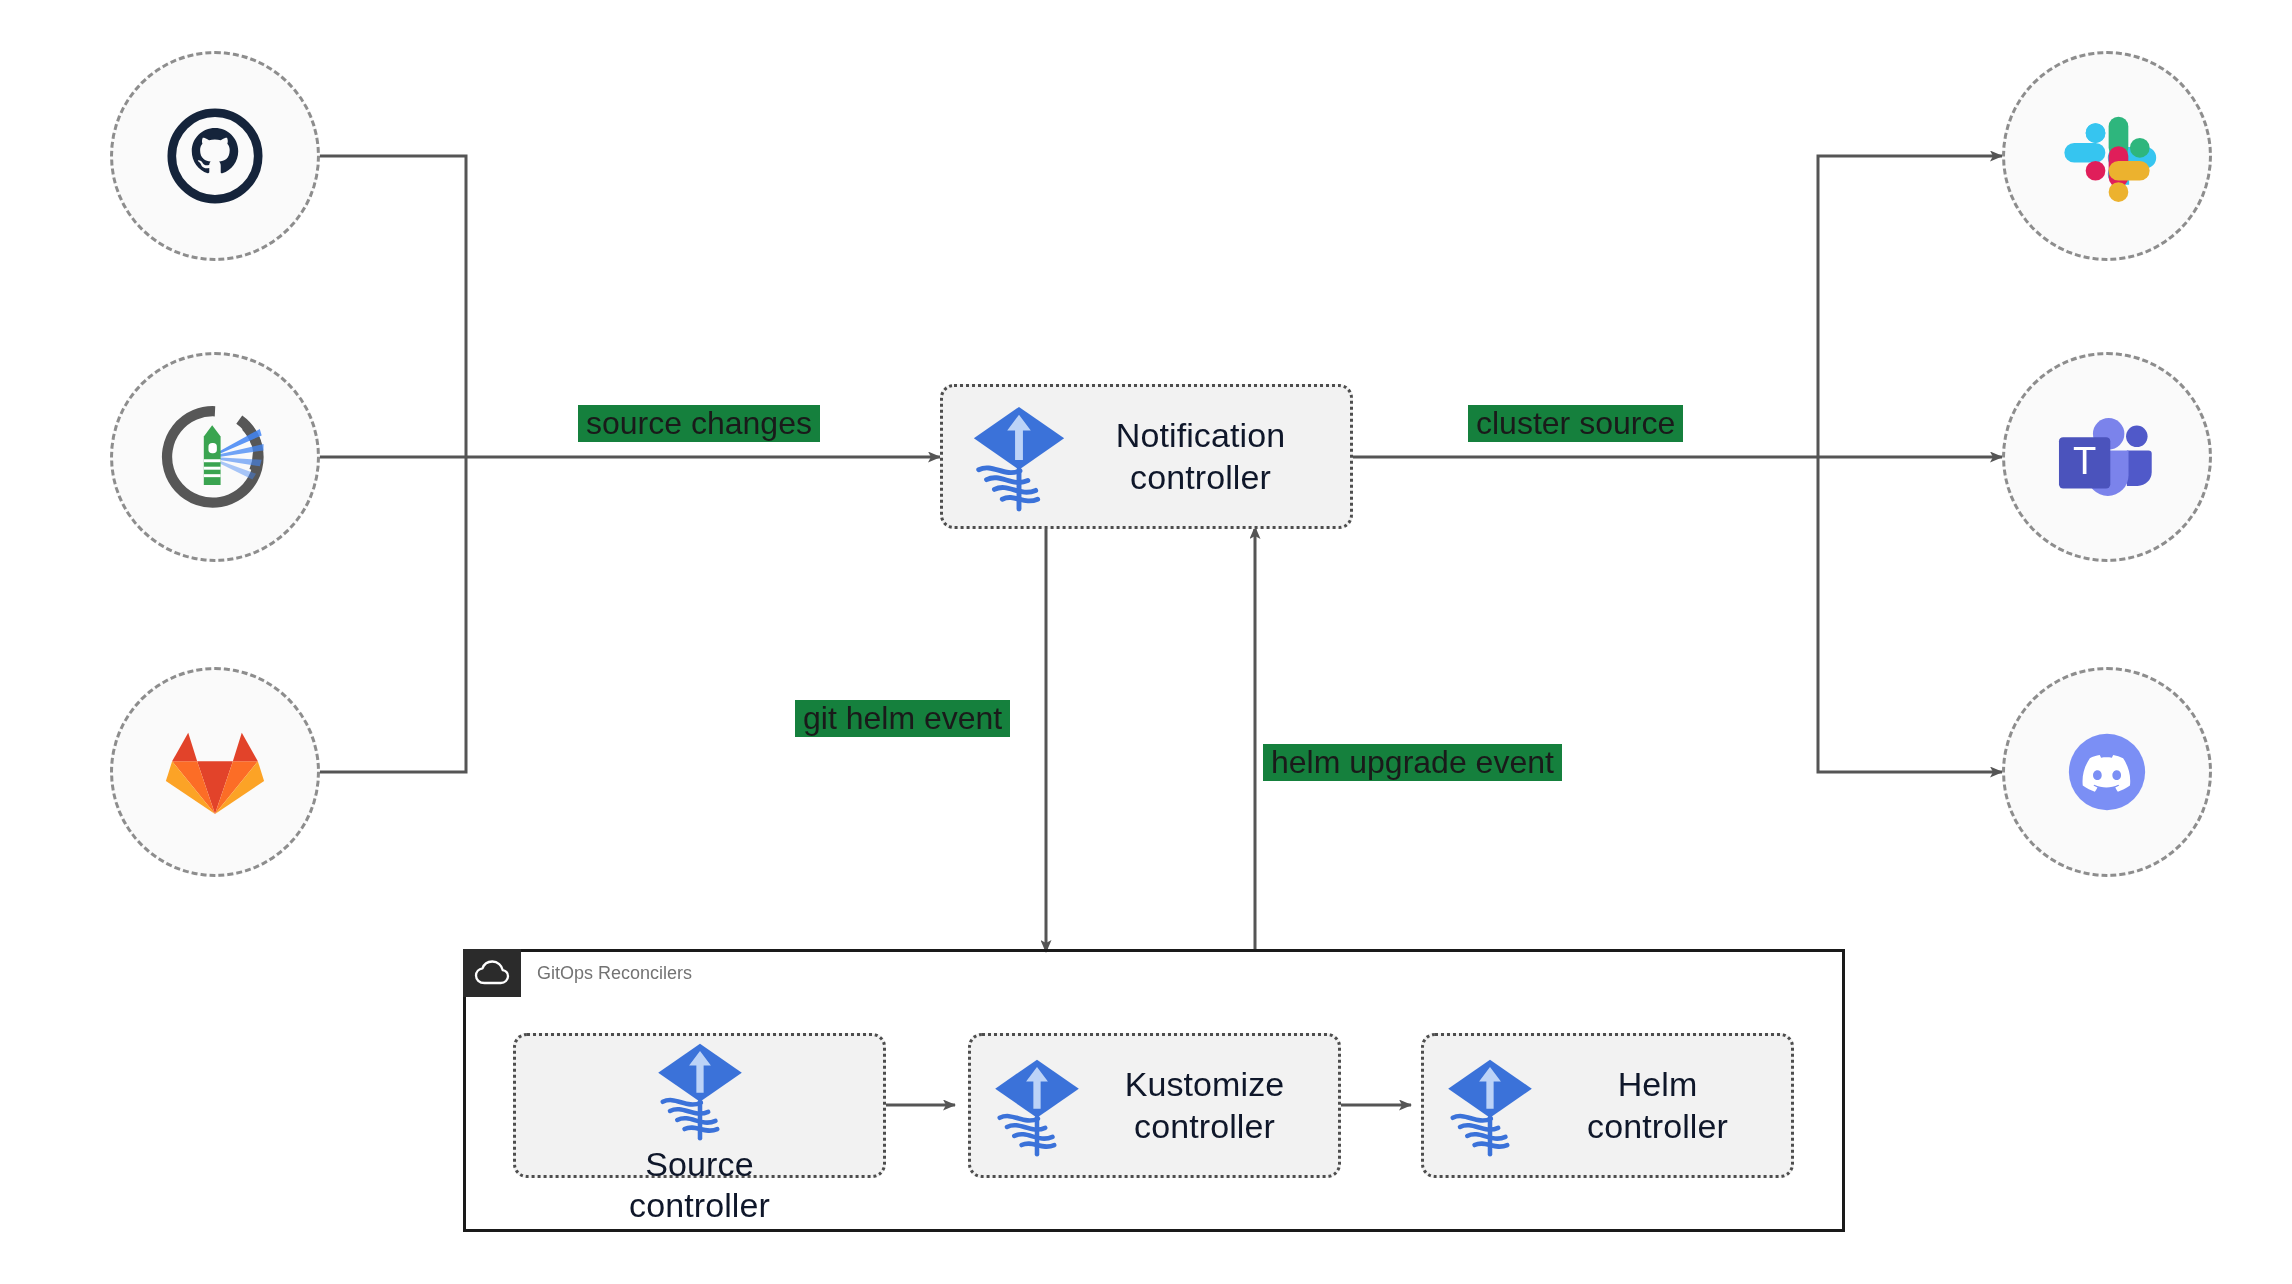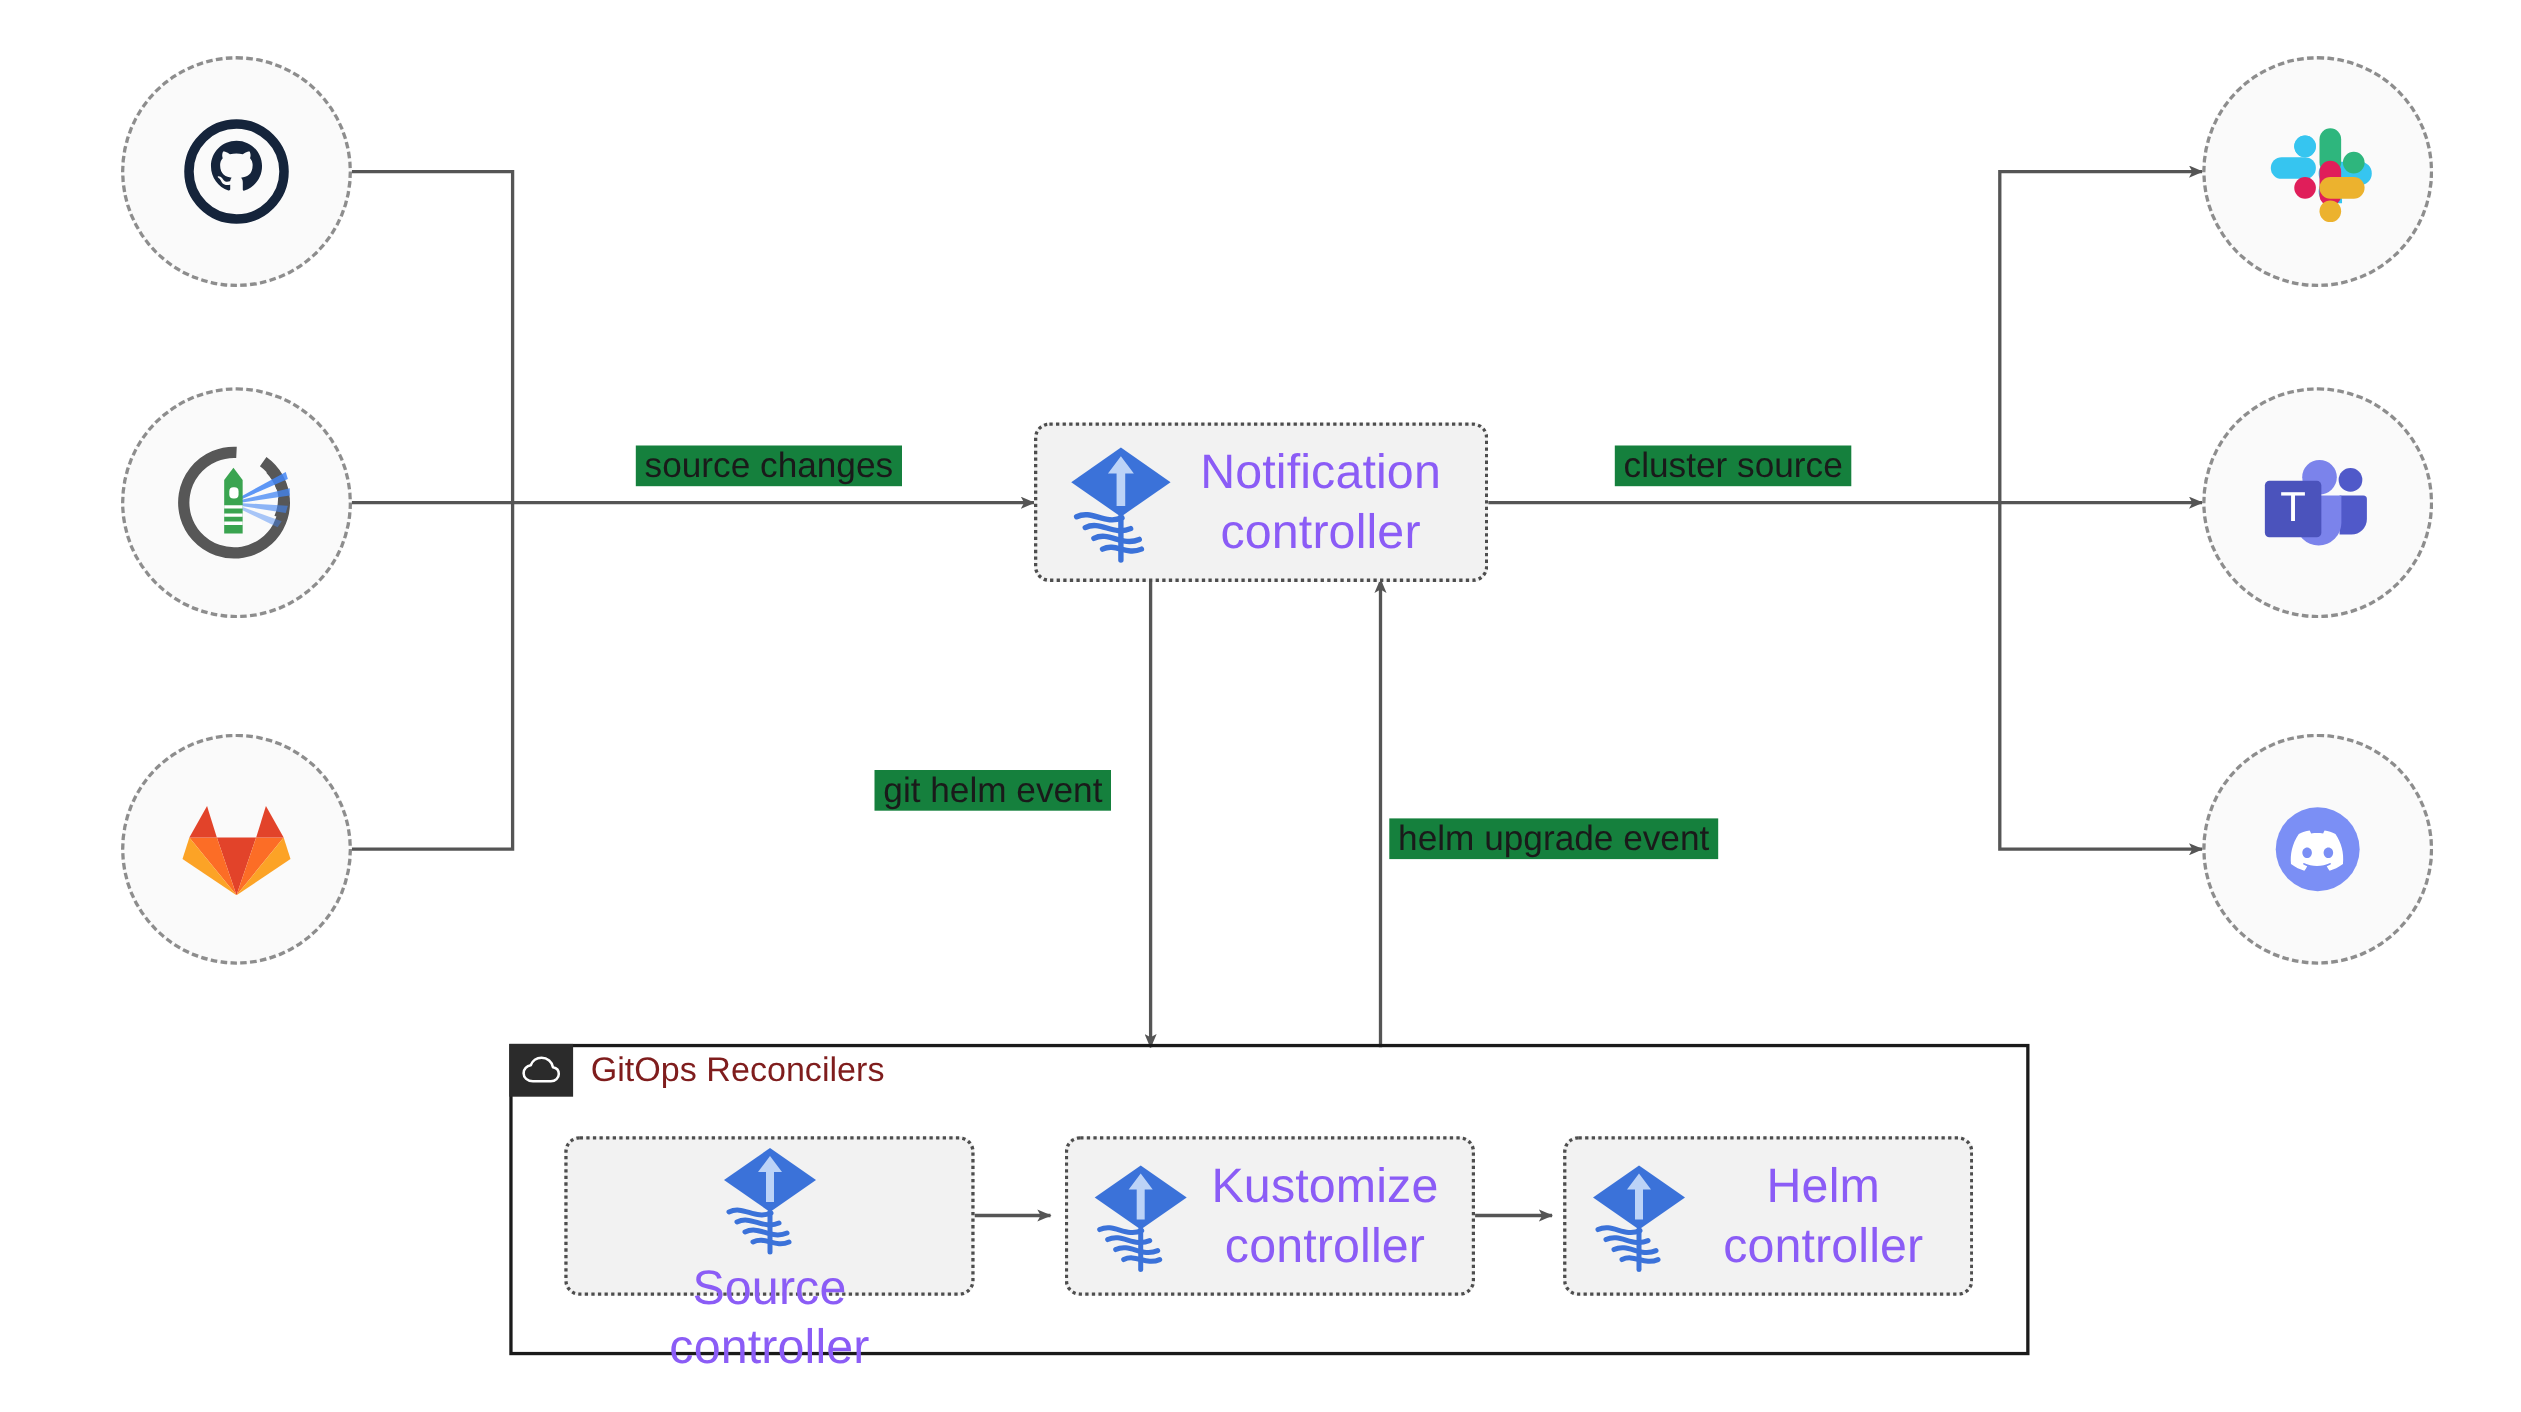--- a/index.html
+++ b/index.html
@@ -20,39 +20,39 @@
     display:flex;align-items:center;justify-content:center;
     box-sizing:border-box;
   }
 
   
   .ctrl-box{
     background:#f2f2f2;border:3px dotted #4d4d4d;border-radius:14px;
     display:flex;align-items:center;box-sizing:border-box;
   }
   .ctrl-label{
-    font-size:44px;color:#8b5cf6;line-height:1.22;text-align:center;
+    font-size:34px;color:#0f172a;line-height:1.22;text-align:center;
     flex:1;white-space:pre-line;letter-spacing:.1px;
   }
   .ctrl-icon{flex:0 0 auto;display:flex;align-items:center;justify-content:center;}
 
   
   .container-box{
     position:absolute;z-index:2;background:transparent;
     border:3px solid #1a1a1a;box-sizing:border-box;
   }
   .container-head{
     position:absolute;z-index:4;display:flex;align-items:center;
   }
   .container-head .tab{
     width:58px;height:48px;background:#2b2b2b;
     display:flex;align-items:center;justify-content:center;
   }
   .container-title{
-    font-size:31px;color:#7f1d1d;margin-left:16px;white-space:nowrap;
+    font-size:18px;color:#737373;margin-left:16px;white-space:nowrap;
   }
 
   
   .edge-label{
     position:absolute;z-index:4;font-size:32px;color:#1a1a1a;
     white-space:nowrap;background:#15803d;padding:0 8px;
   }
 </style>
 </head>
 <body>

